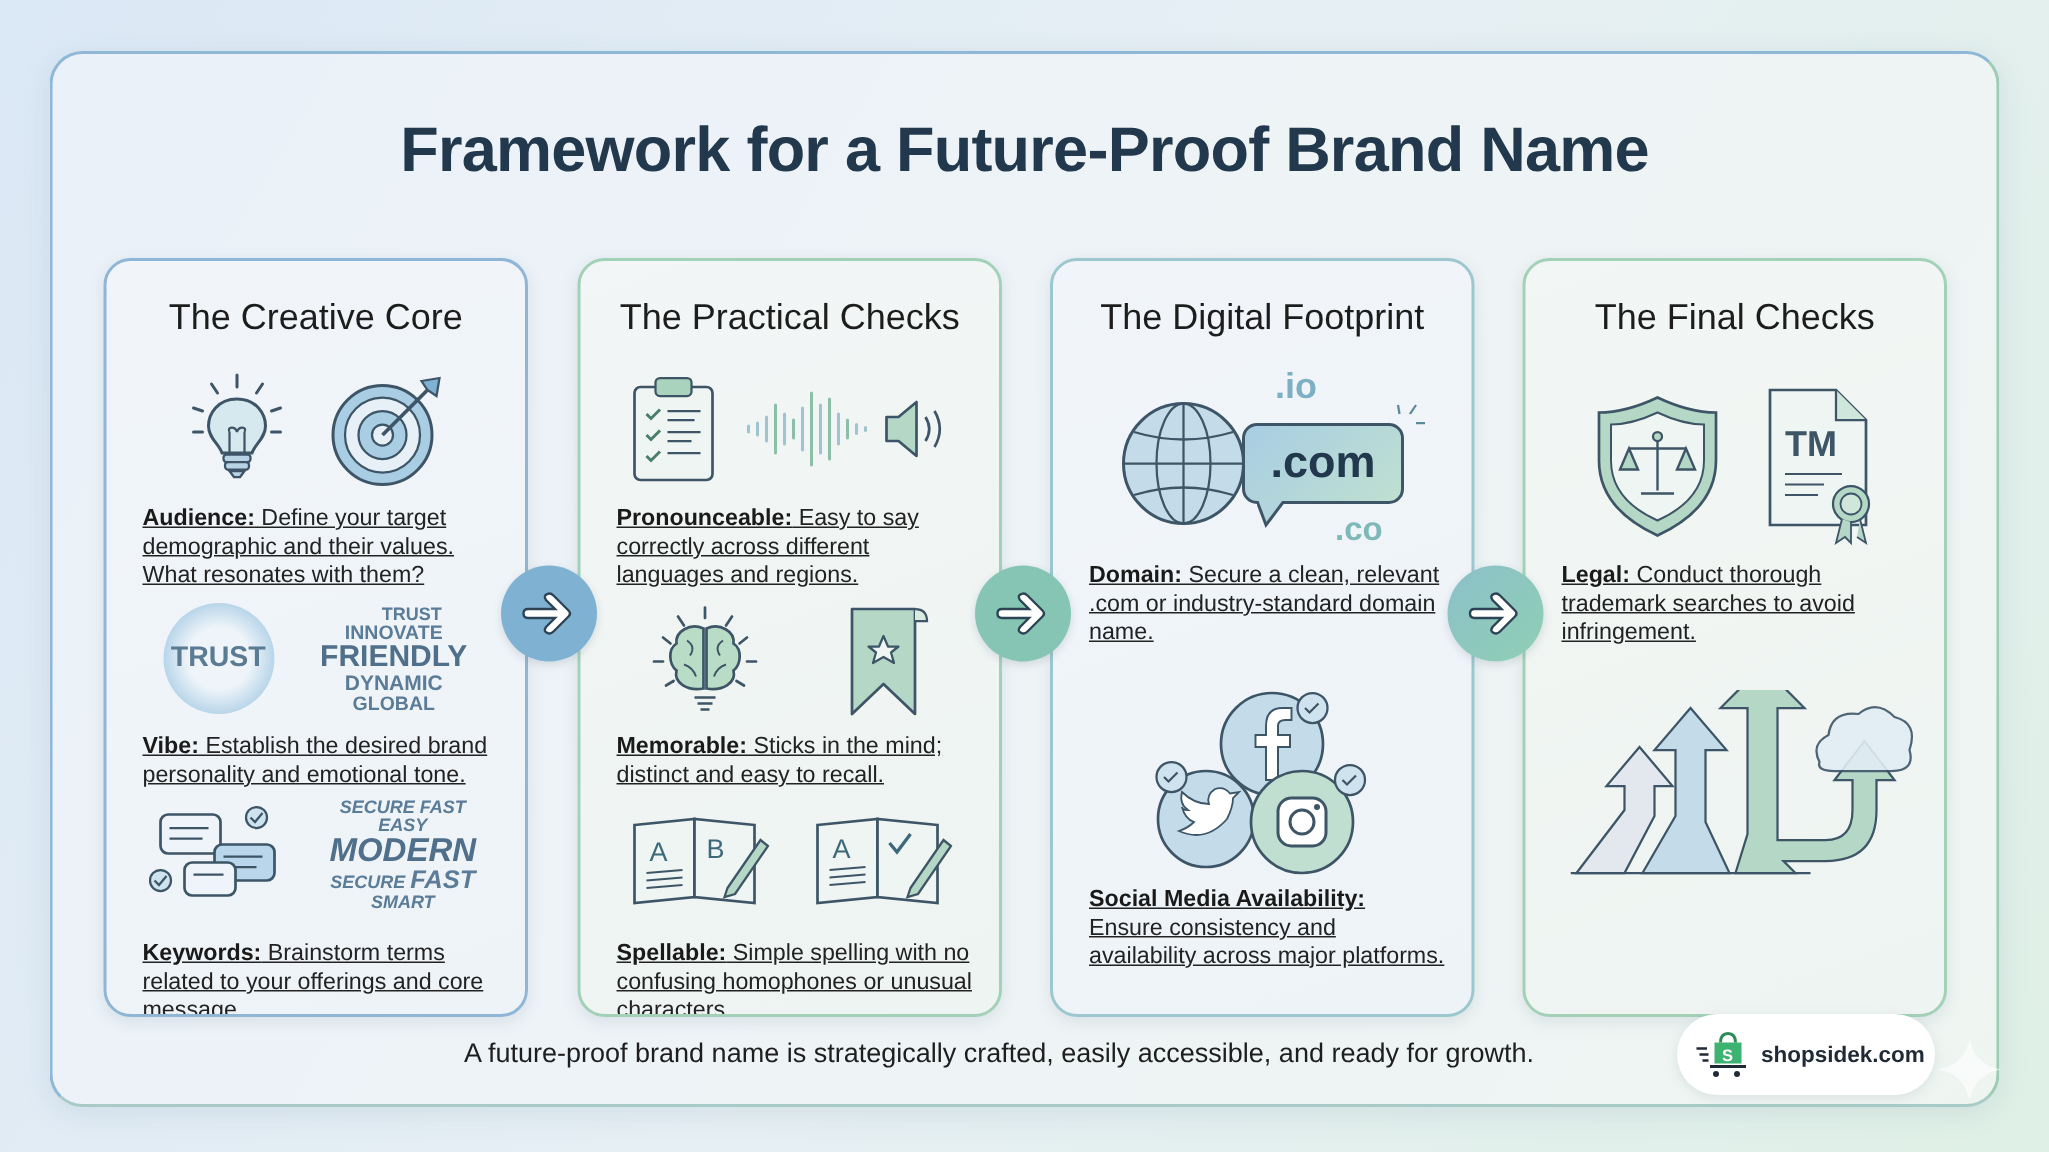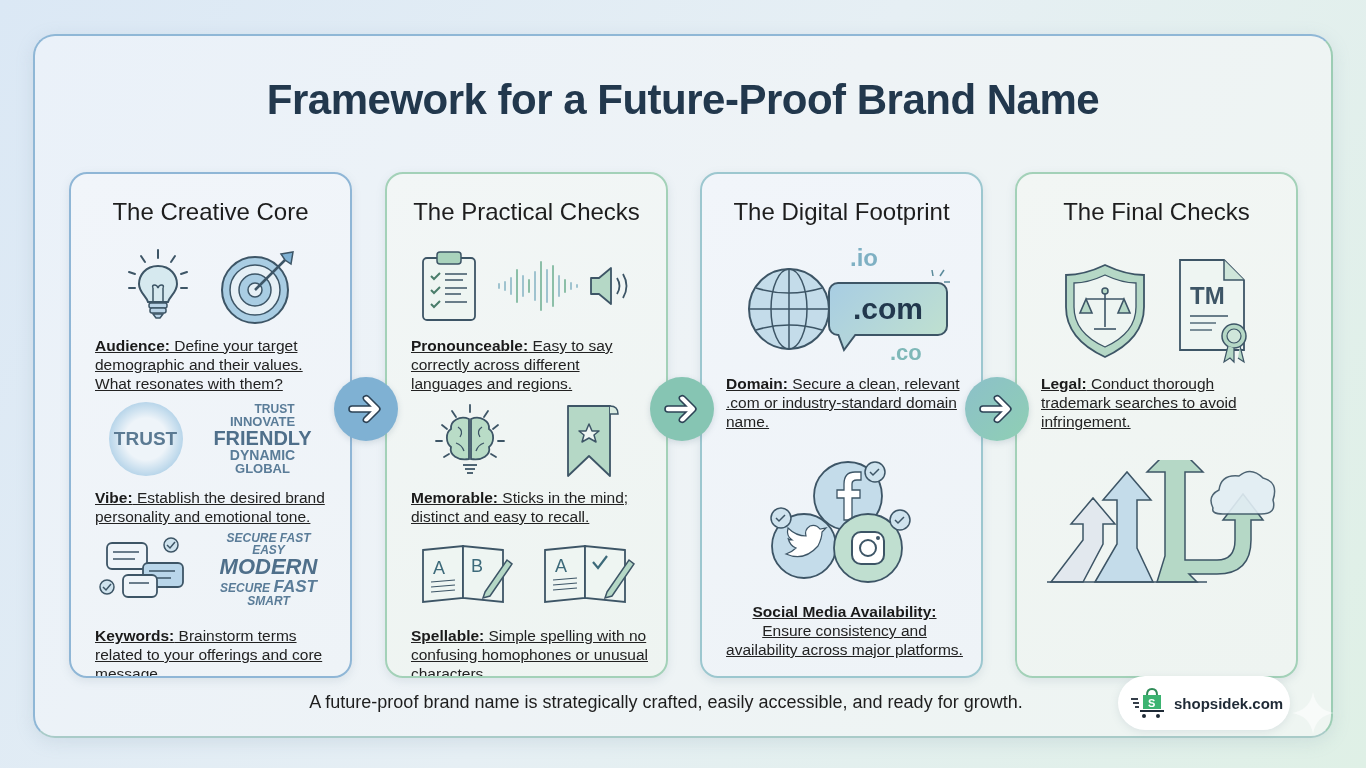--- a/index.html
+++ b/index.html
@@ -264,21 +264,21 @@
   <div style="position:absolute; top:70px; left:40px; width:210px; height:120px;">
     <svg width="86" height="86" viewBox="0 0 86 86" style="position:absolute; left:4px; top:22px;">
       <circle cx="43" cy="43" r="40" fill="#c4dcea" stroke="#3d5566" stroke-width="2"></circle>
       <ellipse cx="43" cy="43" rx="18" ry="40" fill="none" stroke="#3d5566" stroke-width="1.5"></ellipse>
       <line x1="43" y1="3" x2="43" y2="83" stroke="#3d5566" stroke-width="1.5"></line>
       <line x1="3" y1="43" x2="83" y2="43" stroke="#3d5566" stroke-width="1.5"></line>
       <path d="M10 22 Q43 32 76 22" fill="none" stroke="#3d5566" stroke-width="1.5"></path>
       <path d="M10 64 Q43 54 76 64" fill="none" stroke="#3d5566" stroke-width="1.5"></path>
     </svg>
     <div style="position:absolute; left:108px; top:0; font-size:24px; color:#7eb0c3; font-weight:bold;">.io</div>
-    <div style="position:absolute; left:86px; top:38px; width:120px; height:54px; border-radius:10px; border:2px solid #3d5566; background:linear-gradient(135deg,#a8cde3,#bfe0d0); display:flex; align-items:center; justify-content:center;">
+    <div style="position:absolute; left:86px; top:38px; width:108px; height:54px; border-radius:10px; border:2px solid #3d5566; background:linear-gradient(135deg,#a8cde3,#bfe0d0); display:flex; align-items:center; justify-content:center;">
       <span style="font-size:30px; font-weight:bold; color:#22384d;">.com</span>
     </div>
     <svg width="20" height="20" viewBox="0 0 20 20" style="position:absolute; left:96px; top:90px;">
         <path d="M0 0 L6 16 L18 0" fill="#b2d4dc" stroke="#3d5566" stroke-width="2"></path>
       </svg>
     <svg width="24" height="24" viewBox="0 0 24 24" style="position:absolute; left:188px; top:24px;">
         <g stroke="#5a8a9a" stroke-width="1.5">
           <line x1="2" y1="2" x2="3" y2="8"></line>
           <line x1="14" y1="2" x2="10" y2="8"></line>
           <line x1="14" y1="14" x2="20" y2="14"></line>
@@ -307,21 +307,21 @@
       <g>
         <circle cx="104" cy="90" r="34" fill="#c0dfd0" stroke="#3d5566" stroke-width="1.8"></circle>
         <rect x="88" y="74" width="32" height="32" rx="9" fill="#ffffff" stroke="#3d5566" stroke-width="2"></rect>
         <circle cx="104" cy="90" r="8" fill="none" stroke="#3d5566" stroke-width="2"></circle>
         <circle cx="114" cy="80" r="2" fill="#3d5566"></circle>
         <circle cx="136" cy="62" r="10" fill="#cfe3ee" stroke="#3d5566" stroke-width="1.5"></circle>
           <path d="M131 62 L134 65 L140 59" stroke="#3d5566" stroke-width="1.5" fill="none"></path>
       </g>
     </svg>
   </div>
-  <div class="desc" style="top:428px;text-align:center;">
+  <div class="desc" style="top:416px;">
     <b>Social Media Availability:</b><br><span> Ensure consistency and availability across major platforms.</span>
   </div>
 </div>
 
 <div class="card c4">
   <div class="card-title">The Final Checks</div>
 
   <div class="icons" style="top:82px; gap:28px;">
     <svg width="86" height="100" viewBox="0 0 86 100">
       <path d="M43 4 Q64 14 82 14 L82 46 Q82 78 43 96 Q4 78 4 46 L4 14 Q22 14 43 4 Z" fill="#b5d8c6" stroke="#3d5566" stroke-width="1.8"></path>

